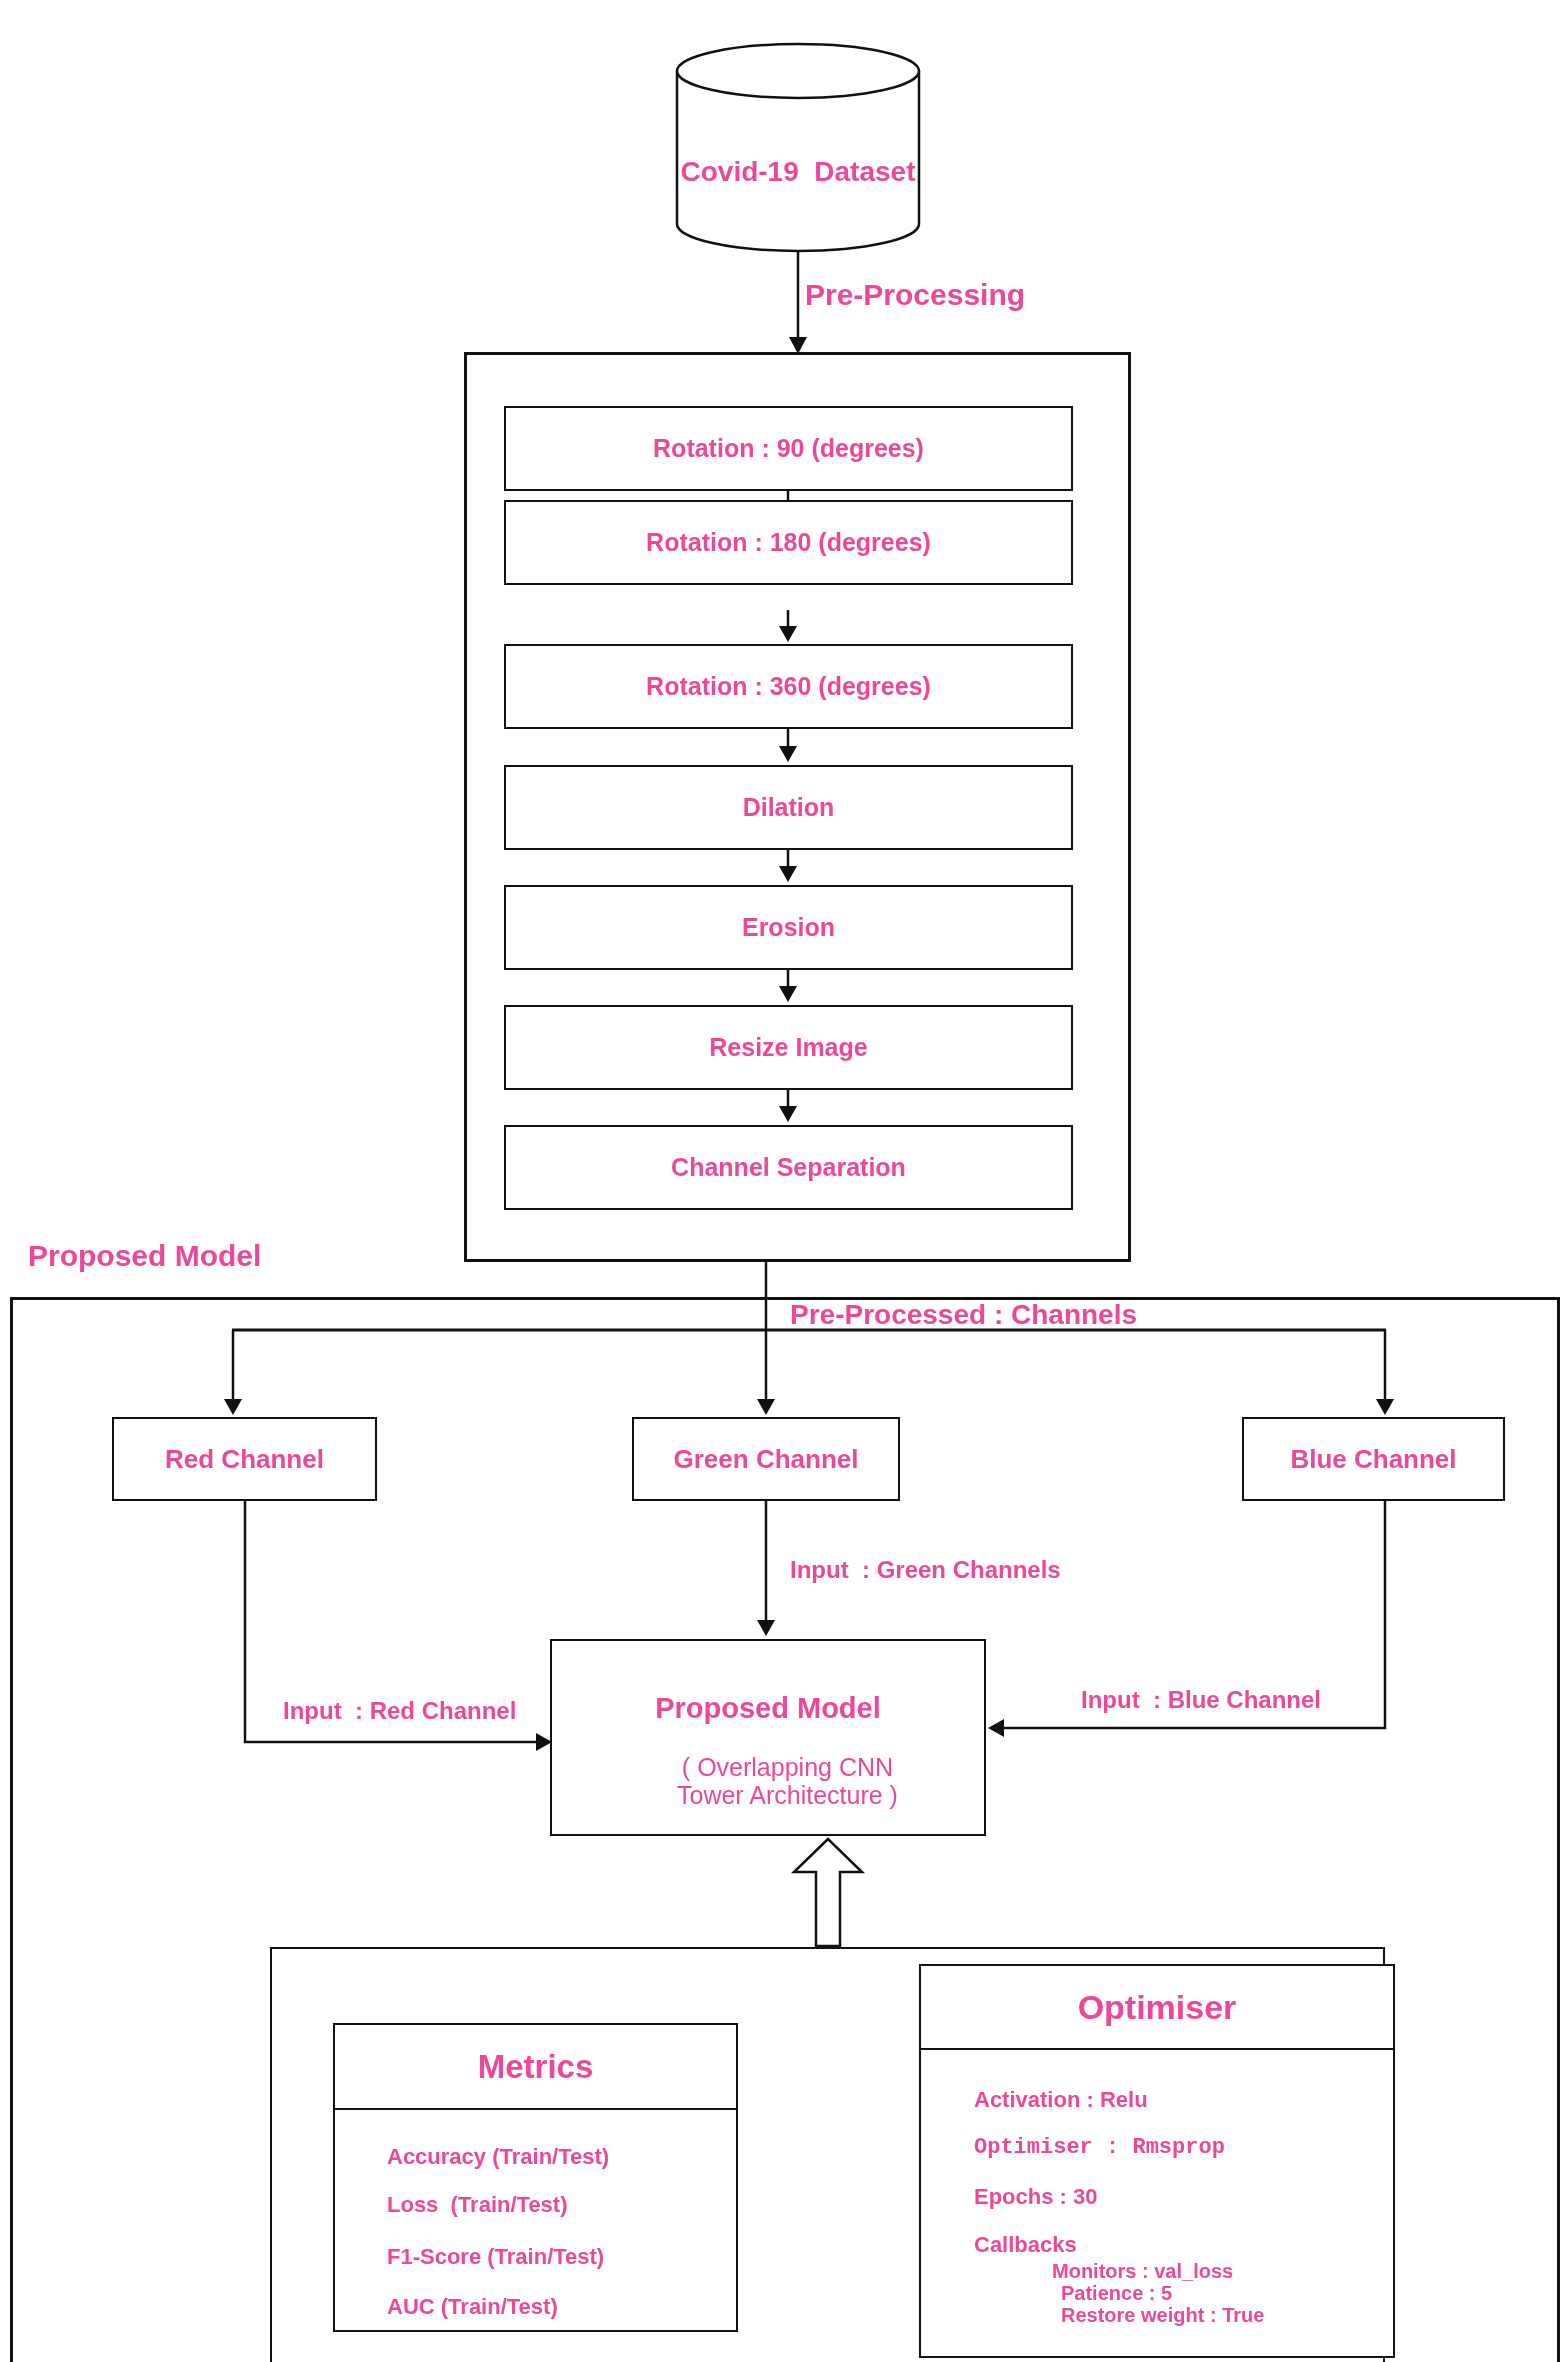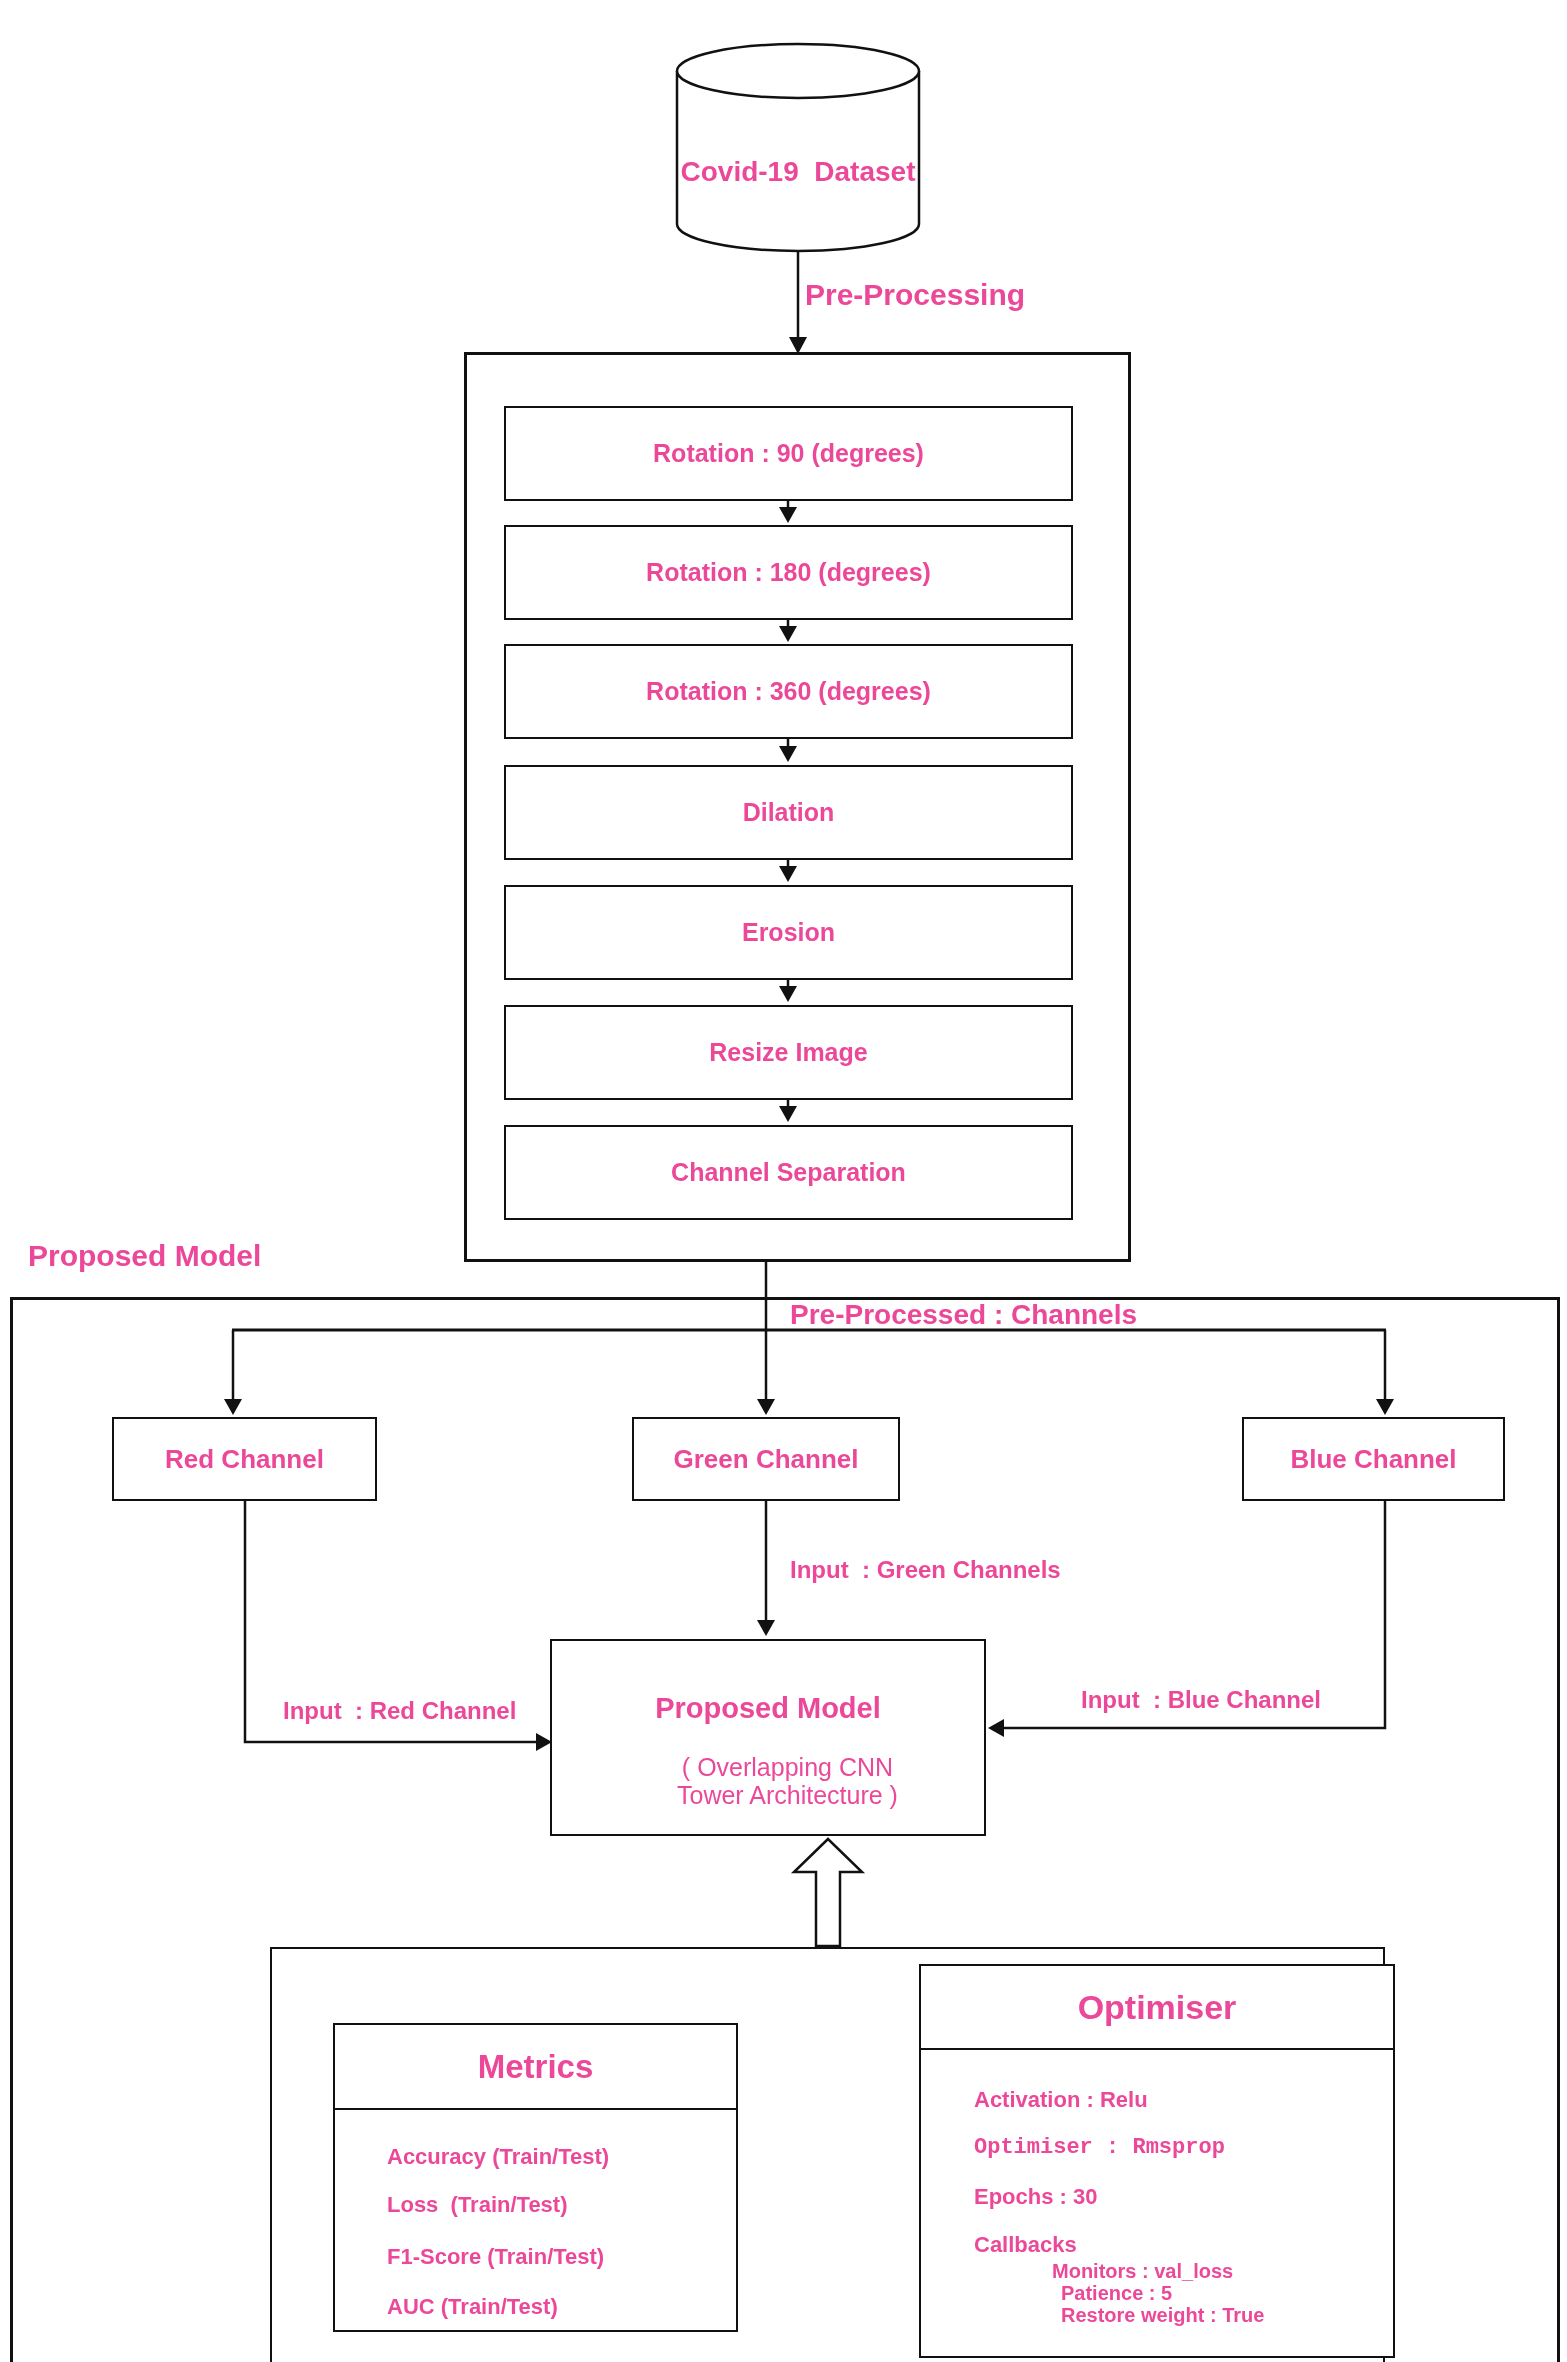--- a/index.html
+++ b/index.html
@@ -11,21 +11,21 @@
   .box{
     position:absolute;z-index:2;border:2px solid #111;background:#fff;
     display:flex;align-items:center;justify-content:center;
     font-weight:bold;text-align:center;box-sizing:border-box;white-space:pre;
   }
   .container{
     position:absolute;z-index:2;border:3px solid #111;background:transparent;
     box-sizing:border-box;
   }
   .lbl{position:absolute;z-index:3;font-weight:bold;line-height:1;white-space:pre;}
-  .step{left:504px;width:569px;height:95px;font-size:25px;}
+  .step{left:504px;width:569px;height:85px;font-size:25px;}
   .chan{top:1377px;height:84px;font-size:26px;}
   .model-box{left:550px;top:1599px;width:436px;height:197px;display:block;}
   .model-title{position:absolute;left:0;top:53px;width:100%;text-align:center;
     font-size:29px;font-weight:bold;line-height:1;}
   .model-sub{position:absolute;left:125px;top:112px;font-size:25px;font-weight:normal;
     line-height:28px;white-space:pre-line;text-align:center;}
   .titled{display:block;}
   .titled .hd{position:absolute;left:0;top:0;width:100%;box-sizing:border-box;
     border-bottom:2px solid #111;display:flex;align-items:center;justify-content:center;
     font-weight:bold;}
@@ -78,21 +78,21 @@
     <polygon points="828,1799 794,1832 816,1832 816,1906 840,1906 840,1832 862,1832" fill="#ffffff" stroke="#111" stroke-width="2.5"></polygon>
   </svg>
 
   <div class="lbl" style="left:676px;top:118px;width:244px;text-align:center;font-size:28px;">Covid-19  Dataset</div>
 
   <div class="lbl" style="left:805px;top:240px;font-size:30px;">Pre-Processing</div>
 
   <div class="container" style="left:464px;top:312px;width:667px;height:910px;"></div>
 
   <div class="box step" style="top:366px;"><span>Rotation : 90 (degrees)</span></div>
-  <div class="box step" style="top:485px;text-align:right;"><span>Rotation : 180 (degrees)</span></div>
+  <div class="box step" style="top:460px;text-align:right;"><span>Rotation : 180 (degrees)</span></div>
   <div class="box step" style="top:604px;"><span>Rotation : 360 (degrees)</span></div>
   <div class="box step" style="top:725px;text-align:right;"><span>Dilation</span></div>
   <div class="box step" style="top:845px;"><span>Erosion</span></div>
   <div class="box step" style="top:965px;"><span>Resize Image</span></div>
   <div class="box step" style="top:1085px;"><span>Channel Separation</span></div>
 
   <div class="lbl" style="left:28px;top:1201px;font-size:30px;">Proposed Model</div>
 
   <div class="container" style="left:10px;top:1257px;width:1550px;height:1095px;"></div>
 

